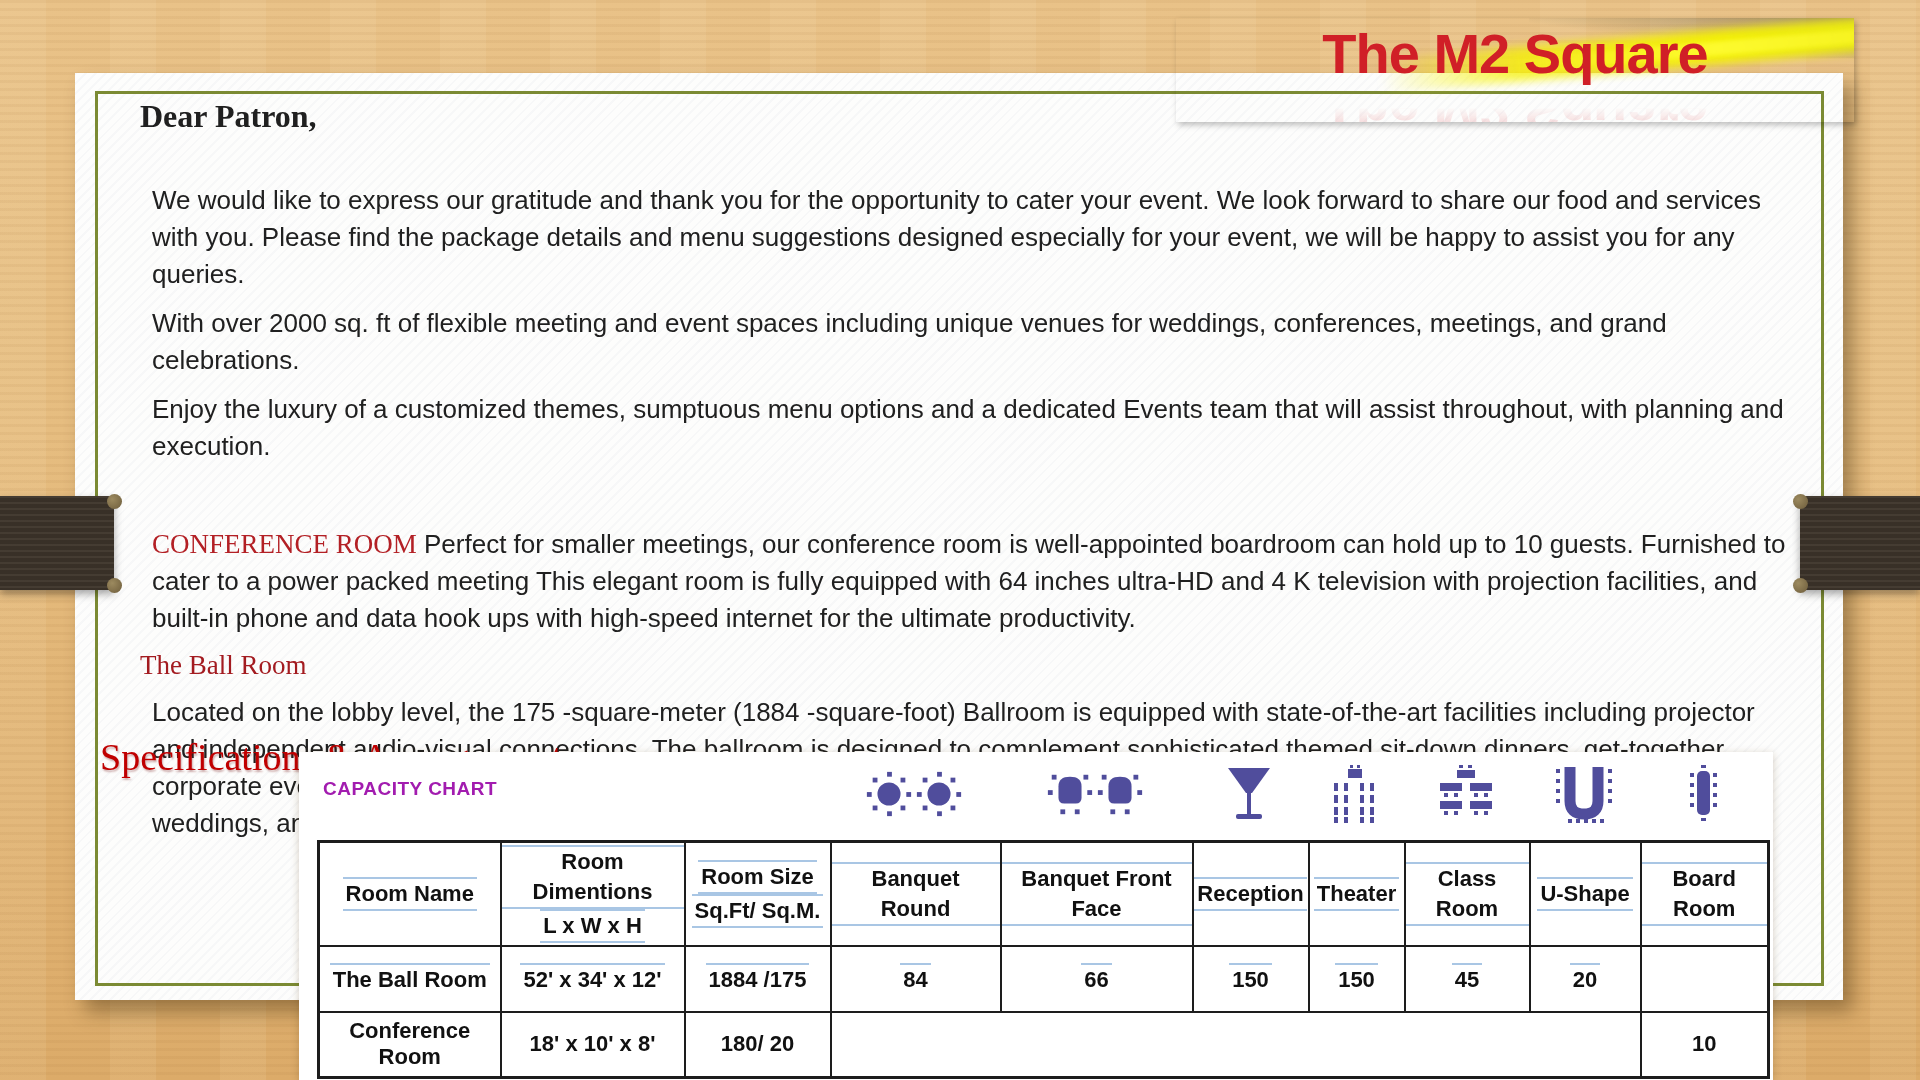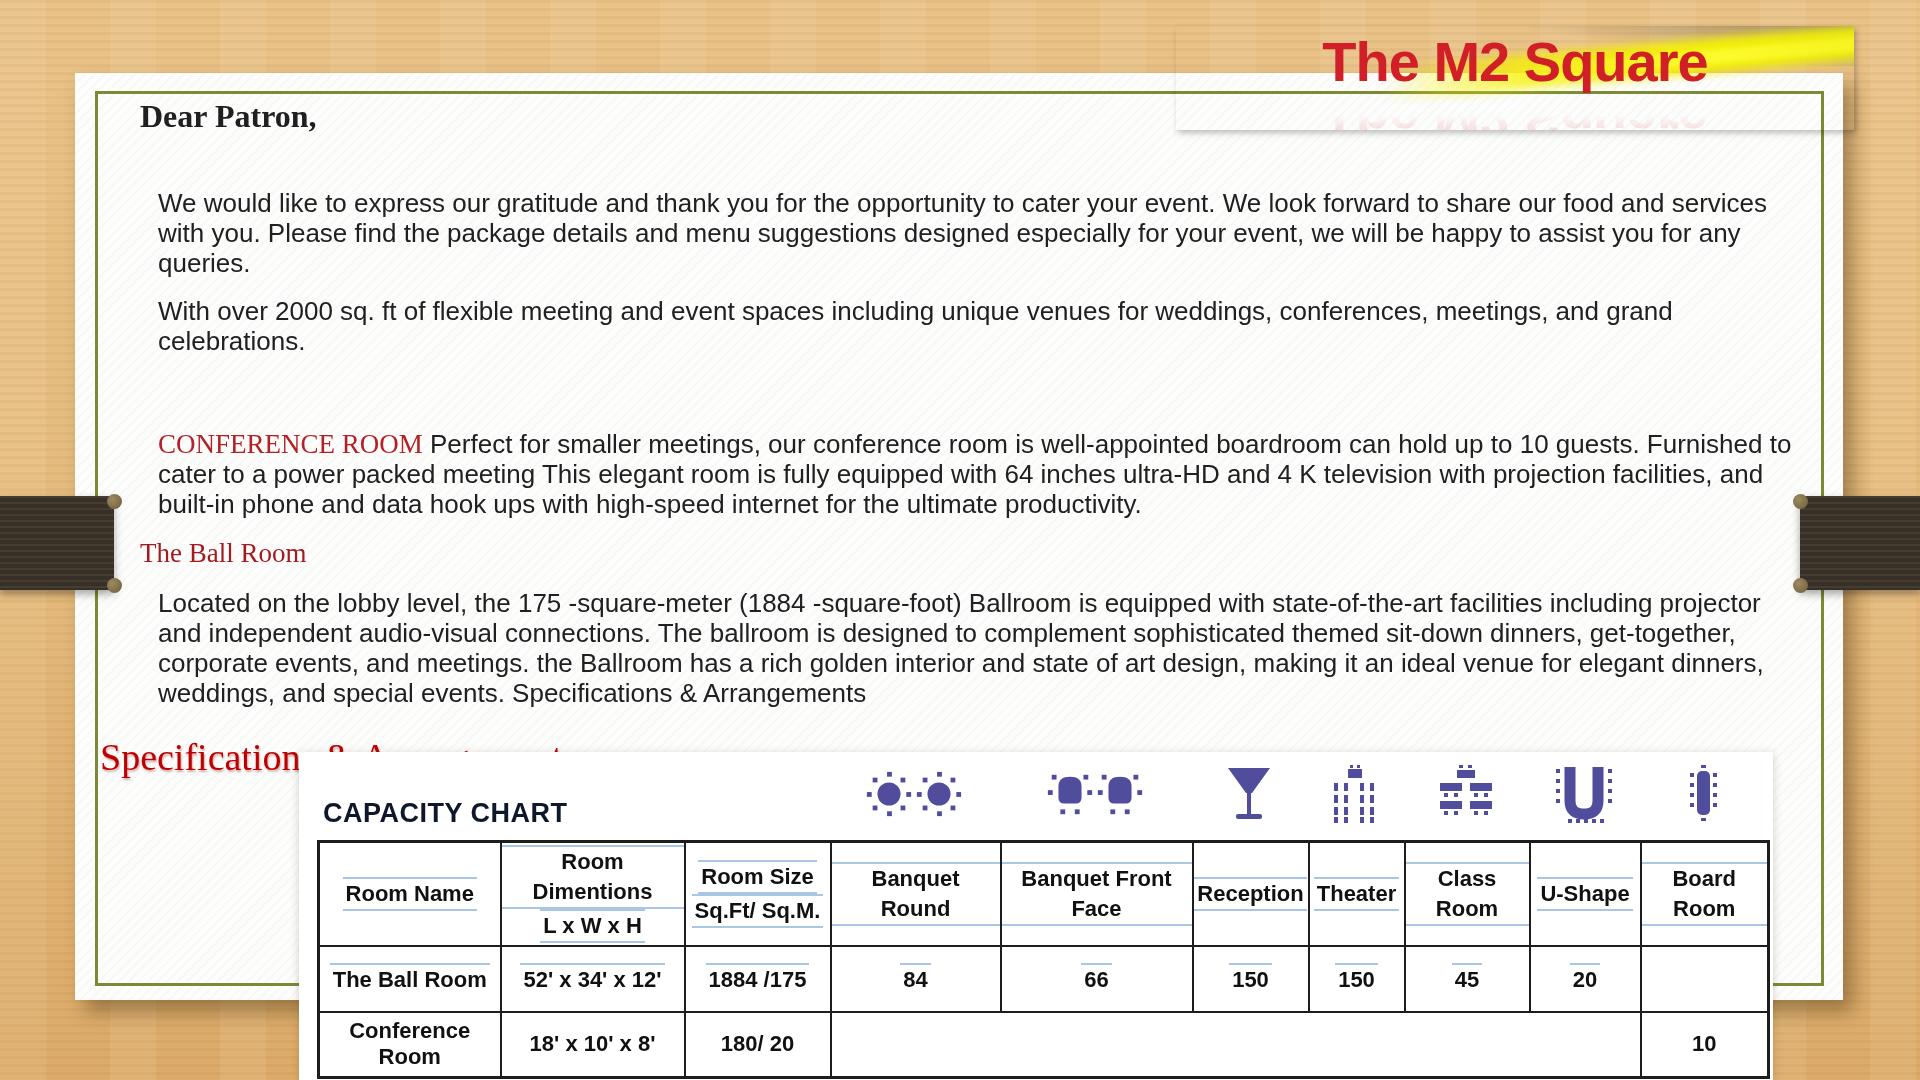--- a/index.html
+++ b/index.html
@@ -22,21 +22,21 @@
       background:
         repeating-linear-gradient(135deg, rgba(210,214,224,.14) 0 2px, rgba(0,0,0,0) 2px 7px),
         #fdfdfc;
       box-shadow:10px 12px 18px rgba(80,55,20,.45);}
   .card-border{position:absolute;left:20px;top:18px;right:19px;bottom:14px;
       border:3px solid #7b8a33;pointer-events:none;}
   
   .banner{position:absolute;left:1176px;top:18px;width:678px;height:104px;overflow:hidden;
       background:linear-gradient(180deg,#c2adb2 0%,#d2bdc1 35%,#e0cfd2 70%,#ead
 dde 100%);
-      box-shadow:2px 3px 6px rgba(0,0,0,.25);margin-top:8px;}
+      box-shadow:2px 3px 6px rgba(0,0,0,.25);}
   .banner-dark{position:absolute;top:-6px;right:0;width:48%;height:46px;
       background:linear-gradient(to bottom left, rgba(84,84,58,.55), rgba(84,84,58,0) 62%);}
   .beam{position:absolute;top:20px;right:-14px;width:72%;height:34px;transform:rotate(-5deg);
       background:linear-gradient(90deg, rgba(244,240,0,0) 0%, rgba(246,242,0,.75) 28%, #f3ef05 70%, #eae913 100%);
       filter:blur(5px);}
   .beam2{position:absolute;top:27px;right:-10px;width:55%;height:14px;transform:rotate(-5deg);
       background:linear-gradient(90deg, rgba(255,252,40,0), #fdfa2e 60%, #f6f320 100%);
       filter:blur(2px);}
   .title-wrap{position:absolute;left:0;top:8px;width:100%;text-align:center;}
   .main-title{display:inline-block;font-weight:900;font-size:56px;letter-spacing:-1px;
@@ -44,32 +44,32 @@
   .title-reflect{position:absolute;left:0;top:64px;width:100%;text-align:center;
       transform:scaleY(-1);opacity:.32;color:#d01f27;font-weight:900;font-size:56px;
       letter-spacing:-1px;line-height:1;
       -webkit-mask-image:linear-gradient(180deg, rgba(0,0,0,.85) 0%, rgba(0,0,0,0) 55%);
       mask-image:linear-gradient(180deg, rgba(0,0,0,.85) 0%, rgba(0,0,0,0) 55%);}
   
   .letter{position:absolute;left:140px;top:100px;width:1670px;color:#202020;}
   .salutation{font-family:"Liberation Serif",serif;font-weight:bold;font-size:32px;line-height:33px;}
   .greeting{font-family:"Liberation Serif",serif;font-size:27px;line-height:33px;}
   .red-serif{color:#c41414;}
-  .para{font-size:26px;line-height:30px;margin:18px;}
+  .para{font-size:26px;line-height:37px;margin:12px;}
   .gap-lg{height:37px;}
   .conf-label{font-family:"Liberation Serif",serif;color:#b32025;font-size:27px;}
   .ball-label{font-family:"Liberation Serif",serif;color:#a31b20;font-size:27px;line-height:33px;}
   .section-heading{position:absolute;left:100px;top:735px;
       font-family:"Liberation Serif",serif;font-size:38px;color:#c00000;
       text-shadow:1px 2px 2px rgba(120,30,30,.35);}
   
   .chart-block{position:absolute;left:299px;top:752px;width:1474px;height:328px;
       background:#fff;box-shadow:0 2px 8px rgba(90,60,20,.25);}
-  .chart-label{position:absolute;left:24px;top:46px;font-weight:bold;font-size:27px;
-      color:#0f172a;letter-spacing:.5px;}
+  .chart-label{position:absolute;left:24px;top:26px;font-weight:bold;font-size:19px;
+      color:#a21caf;letter-spacing:.5px;}
   .icons-row{display:grid;grid-template-columns:182px 184px 146px 170px 192px 116px 96px 125px 111px 128px;
       margin-left:18px;padding-top:6px;height:72px;align-items:center;justify-items:center;}
   .icons-row .ic{display:flex;align-items:center;justify-content:center;}
   
   table.cap{border-collapse:collapse;margin-left:18px;margin-top:10px;table-layout:fixed;
       font-family:"Liberation Sans",sans-serif;}
   table.cap td,table.cap th{border:2px solid #1d1d1d;text-align:center;vertical-align:middle;
       font-weight:bold;color:#111;padding:0;}
   table.cap{border:3px solid #1d1d1d;}
   th .hl,td .tl{display:inline-block;font-size:22px;line-height:30px;}
@@ -105,20 +105,21 @@
       <span class="main-title">The M2 Square</span>
     </div>
     <div class="title-reflect">The M2 Square</div>
   </div>
 
   <div class="letter">
     <div class="salutation">Dear Patron,</div>
     <div class="gap-lg"></div>
     <p class="para">We would like to express our gratitude and thank you for the opportunity to cater your event. We look forward to share our food and services with you. Please find the package details and menu suggestions designed especially for your event, we will be happy to assist you for any queries.</p>
     <p class="para">With over 2000 sq. ft of flexible meeting and event spaces including unique venues for weddings, conferences, meetings, and grand celebrations.</p>
+    <p class="para">Enjoy the luxury of a customized themes, sumptuous menu options and a dedicated Events team that will assist throughout, with planning and execution.</p>
     <div class="gap-lg"></div>
     <p class="para"><span class="conf-label">CONFERENCE ROOM</span><span> Perfect for smaller meetings, our conference room is well-appointed boardroom can hold up to 10 guests. Furnished to cater to a power packed meeting This elegant room is fully equipped with 64 inches ultra-HD and 4 K television with projection facilities, and built-in phone and data hook ups with high-speed internet for the ultimate productivity.</span></p>
     <div class="ball-label">The Ball Room</div>
     <p class="para">Located on the lobby level, the 175 -square-meter (1884 -square-foot) Ballroom is equipped with state-of-the-art facilities including projector and independent audio-visual connections. The ballroom is designed to complement sophisticated themed sit-down dinners, get-together, corporate events, and meetings. the Ballroom has a rich golden interior and state of art design, making it an ideal venue for elegant dinners, weddings, and special events. Specifications &amp; Arrangements</p>
   </div>
 
   <div class="section-heading">Specifications &amp; Arrangements</div>
 
   <div class="chart-block">
     <div class="chart-label">CAPACITY CHART</div>

